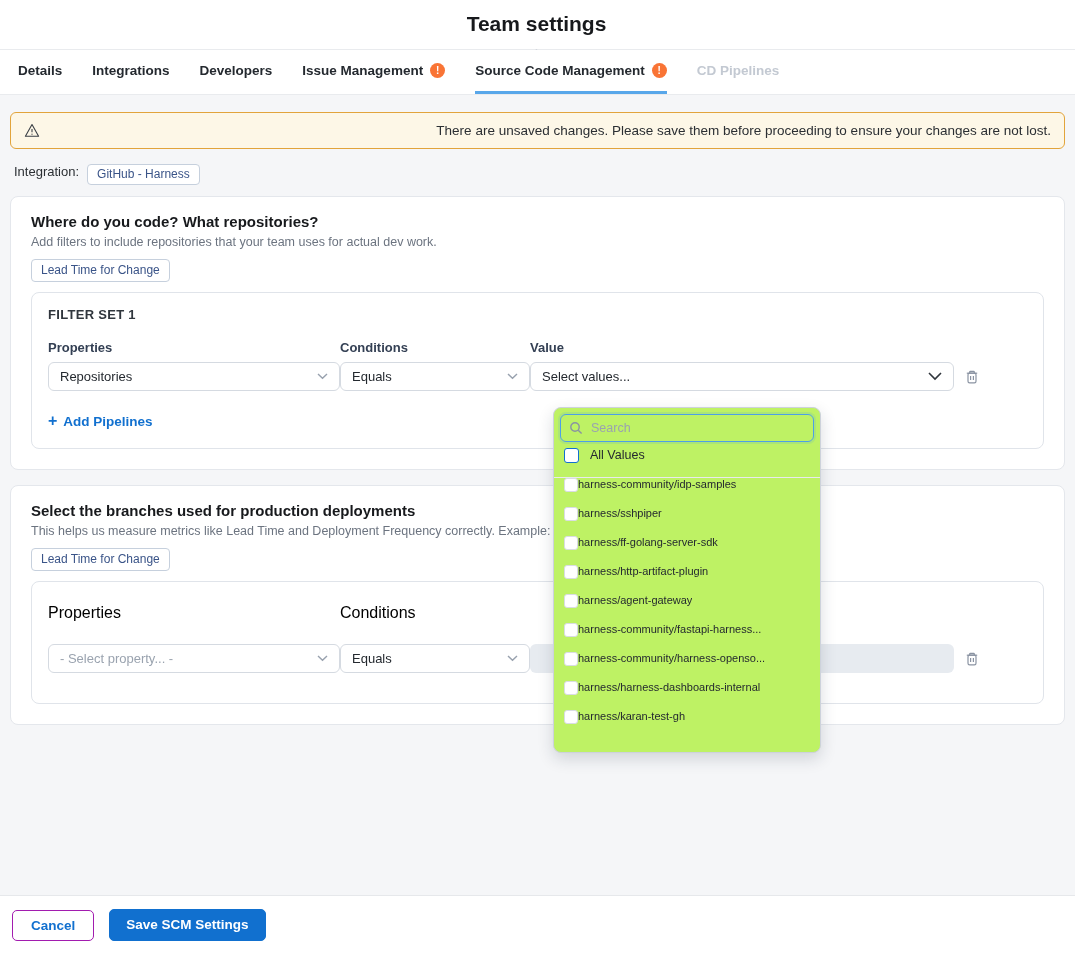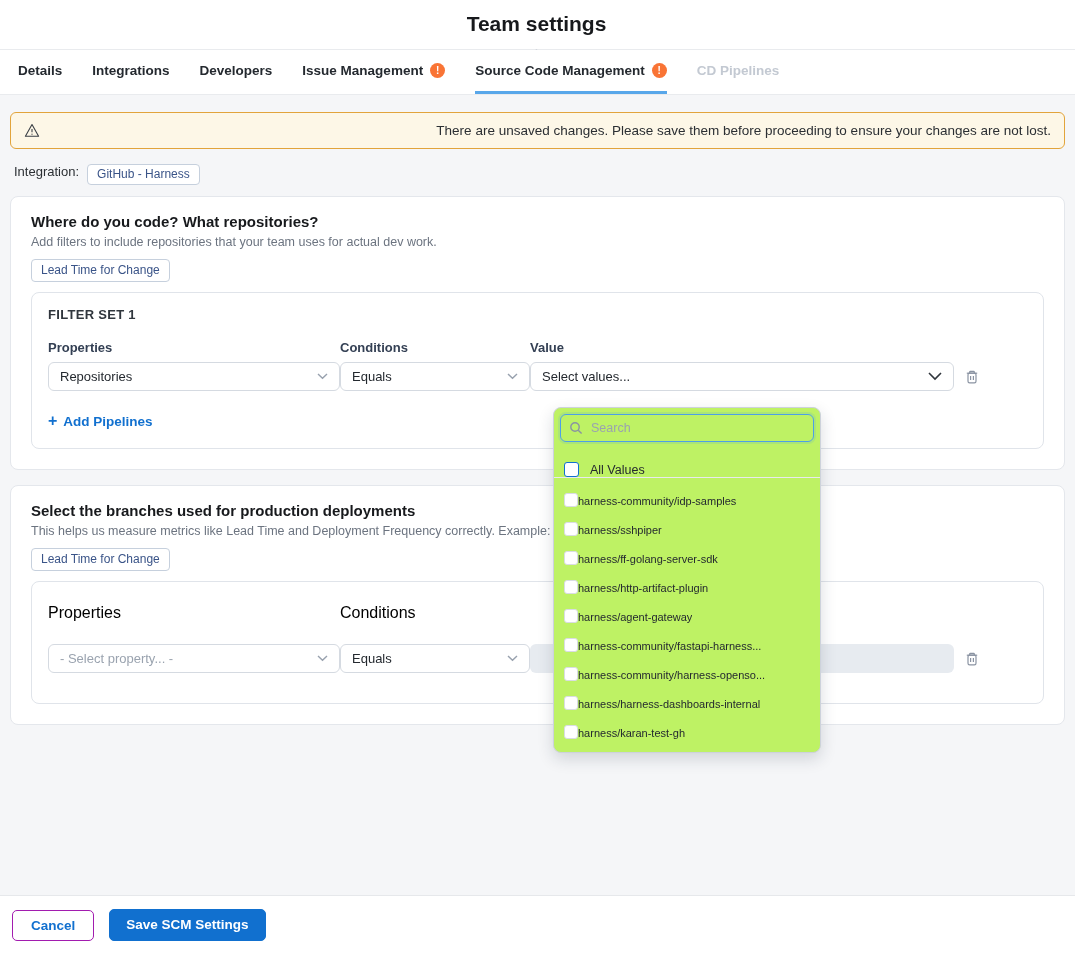--- a/index.html
+++ b/index.html
@@ -53,21 +53,21 @@
   .trash-btn { background:none; border:none; padding:2px; cursor:pointer; justify-self:start; margin-left:8px; line-height:0; }
 
   .add-condition { margin-top:22px; display:inline-flex; align-items:center; gap:6px; color:#1170CF; font-weight:bold; font-size:13.5px; cursor:pointer; }
   .plus-glyph { font-size:16px; font-weight:bold; line-height:1; }
 
   
   .dropdown { position:absolute; left:553px; top:407px; width:268px; height:346px; background:#bef264; border:1px solid #CDD2DB; border-radius:8px; box-shadow:0 6px 16px rgba(25,35,55,.16); z-index:20; overflow:hidden; }
   .search-wrap { margin:6px; height:28px; border:1.5px solid #4D9FE8; border-radius:6px; display:flex; align-items:center; gap:6px; padding:0 8px; box-shadow:0 0 0 2px rgba(77,159,232,.16); }
   .search-wrap input { border:none; outline:none; width:100%; font-size:12.5px; color:#24292F; font-family:"Liberation Sans",sans-serif; background:transparent; }
   .search-wrap input::placeholder { color:#9AA3AF; }
-  .dd-row { display:flex; align-items:flex-end; padding:0 10px; font-size:12.5px; color:#24292F; cursor:pointer; }
+  .dd-row { display:flex; align-items:flex-start; padding:0 10px; font-size:12.5px; color:#24292F; cursor:pointer; }
   .all-values-row { height:30px; gap:11px; border-bottom:1px solid #E8EAEE; }
   .option-row { height:29px; font-size:11px; }
   .checkbox { width:14px; height:14px; border:1px solid #D9DCE3; border-radius:3px; background:#fff; flex:none; }
   .checkbox-active { width:15px; height:15px; border:1.6px solid #1170CF; }
   .opt-label { white-space:nowrap; overflow:hidden; }
 
   
   .footer { height:59px; background:#fff; border-top:1px solid #E6E8EB; display:flex; align-items:center; gap:15px; padding:0 12px; }
   .btn { font-family:"Liberation Sans",sans-serif; font-size:13.5px; font-weight:bold; border-radius:5px; cursor:pointer; }
   .btn-cancel { background:#fff; border:1px solid #a21caf; color:#1170CF; padding:7px 18px; }

